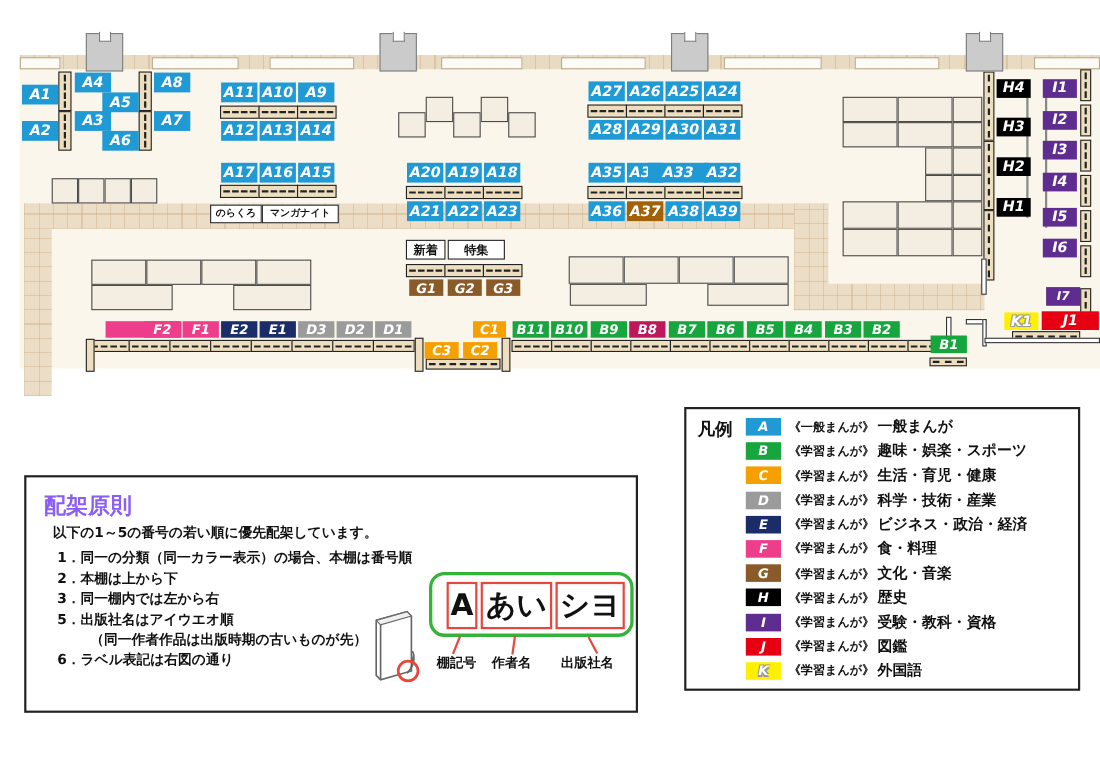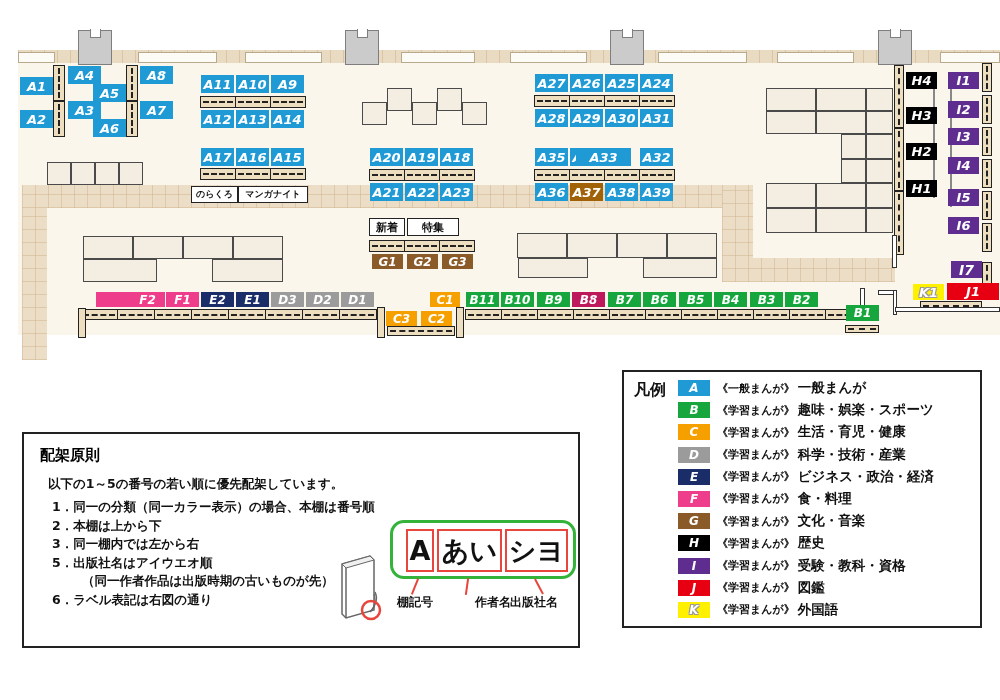--- a/index.html
+++ b/index.html
@@ -37,21 +37,21 @@
   .legend-rows{position:absolute;left:54px;top:8px;}
   .legend-row{display:flex;align-items:center;height:16px;margin-bottom:6.2px;}
   .chip{width:32px;height:16px;display:flex;align-items:center;justify-content:center;color:#fff;
         font-weight:bold;font-style:italic;font-size:12px;margin-right:7px;flex:none;line-height:1;}
   .chip.outlined{text-shadow:-1px -1px 0 #9a9a9a,1px -1px 0 #9a9a9a,-1px 1px 0 #9a9a9a,1px 1px 0 #9a9a9a;}
   .ltype{font-size:11px;font-weight:bold;color:#111;margin-right:3px;white-space:nowrap;}
   .llabel{font-size:13.5px;font-weight:bold;color:#111;white-space:nowrap;}
   
   .principles{position:absolute;left:22px;top:432px;width:558px;height:216px;background:#fff;
               border:2px solid #222;box-sizing:border-box;z-index:5;}
-  .p-title{position:absolute;left:16px;top:12px;font-size:15px;font-weight:bold;color:#000000;}
+  .p-title{position:absolute;left:16px;top:12px;font-size:20px;font-weight:bold;color:#8b5cf6;}
   .p-intro{position:absolute;left:24px;top:42px;font-size:12.5px;font-weight:bold;color:#111;}
   .p-list{position:absolute;left:28px;top:64px;font-size:12.5px;font-weight:bold;color:#111;line-height:18.5px;}
   .p-item.indent{padding-left:30px;}
   
   .ldg{position:absolute;left:366px;top:86px;width:186px;height:59px;border:3.5px solid #33b33a;
        border-radius:14px;background:#fff;box-sizing:border-box;}
   .lseg{position:absolute;top:6px;height:43px;border:2px solid #e8453c;box-sizing:border-box;
         display:flex;align-items:center;justify-content:center;font-size:27px;font-weight:bold;color:#111;line-height:1;}
   .lcap{position:absolute;font-size:12px;font-weight:bold;color:#111;white-space:nowrap;}
   .rline{position:absolute;width:2px;background:#e8453c;z-index:6;}
@@ -213,21 +213,21 @@
         <div class="slabel" style="left: 535px; top: 74px; width: 33px; height: 18px; background: rgb(31, 154, 213); font-size: 13px;">A27</div>
         <div class="slabel" style="left: 570px; top: 74px; width: 33px; height: 18px; background: rgb(31, 154, 213); font-size: 13px;">A26</div>
         <div class="slabel" style="left: 605px; top: 74px; width: 33px; height: 18px; background: rgb(31, 154, 213); font-size: 13px;">A25</div>
         <div class="slabel" style="left: 640px; top: 74px; width: 33px; height: 18px; background: rgb(31, 154, 213); font-size: 13px;">A24</div>
         <div class="slabel" style="left: 535px; top: 109px; width: 33px; height: 18px; background: rgb(31, 154, 213); font-size: 13px;">A28</div>
         <div class="slabel" style="left: 570px; top: 109px; width: 33px; height: 18px; background: rgb(31, 154, 213); font-size: 13px;">A29</div>
         <div class="slabel" style="left: 605px; top: 109px; width: 33px; height: 18px; background: rgb(31, 154, 213); font-size: 13px;">A30</div>
         <div class="slabel" style="left: 640px; top: 109px; width: 33px; height: 18px; background: rgb(31, 154, 213); font-size: 13px;">A31</div>
         <div class="slabel" style="left: 535px; top: 148px; width: 33px; height: 18px; background: rgb(31, 154, 213); font-size: 13px;">A35</div>
         <div class="slabel" style="left: 570px; top: 148px; width: 33px; height: 18px; background: rgb(31, 154, 213); font-size: 13px;">A34</div>
-        <div class="slabel" style="left: 576px; top: 148px; width: 55px; height: 18px; background: rgb(31, 154, 213); font-size: 13px;">A33</div>
+        <div class="slabel" style="left: 589px; top: 148px; width: 55px; height: 18px; background: rgb(31, 154, 213); font-size: 13px;">A33</div>
         <div class="slabel" style="left: 640px; top: 148px; width: 33px; height: 18px; background: rgb(31, 154, 213); font-size: 13px;">A32</div>
         <div class="slabel" style="left: 535px; top: 183px; width: 33px; height: 18px; background: rgb(31, 154, 213); font-size: 13px;">A36</div>
         <div class="slabel" style="left: 570px; top: 183px; width: 33px; height: 18px; background: #a16207; font-size: 13px;">A37</div>
         <div class="slabel" style="left: 605px; top: 183px; width: 33px; height: 18px; background: rgb(31, 154, 213); font-size: 13px;">A38</div>
         <div class="slabel" style="left: 640px; top: 183px; width: 33px; height: 18px; background: rgb(31, 154, 213); font-size: 13px;">A39</div>
         <div class="slabel" style="left: 372px; top: 254px; width: 31px; height: 15px; background: rgb(138, 90, 40); font-size: 12px;">G1</div>
         <div class="slabel" style="left: 407px; top: 254px; width: 31px; height: 15px; background: rgb(138, 90, 40); font-size: 12px;">G2</div>
         <div class="slabel" style="left: 442px; top: 254px; width: 31px; height: 15px; background: rgb(138, 90, 40); font-size: 12px;">G3</div>
         <div class="slabel" style="left: 96px; top: 292px; width: 33px; height: 15px; background: rgb(238, 61, 139); font-size: 13px; padding-left: 36px;">F3</div>
         <div class="slabel" style="left: 131px; top: 292px; width: 33px; height: 15px; background: rgb(238, 61, 139); font-size: 12px;">F2</div>
@@ -254,21 +254,21 @@
         <div class="slabel" style="left: 906px; top: 72px; width: 31px; height: 17px; background: rgb(0, 0, 0); font-size: 13px;">H4</div>
         <div class="slabel" style="left: 906px; top: 107px; width: 31px; height: 17px; background: rgb(0, 0, 0); font-size: 13px;">H3</div>
         <div class="slabel" style="left: 906px; top: 143px; width: 31px; height: 17px; background: rgb(0, 0, 0); font-size: 13px;">H2</div>
         <div class="slabel" style="left: 906px; top: 180px; width: 31px; height: 17px; background: rgb(0, 0, 0); font-size: 13px;">H1</div>
         <div class="slabel" style="left: 948px; top: 72px; width: 31px; height: 17px; background: rgb(94, 45, 143); font-size: 13px;">I1</div>
         <div class="slabel" style="left: 948px; top: 101px; width: 31px; height: 17px; background: rgb(94, 45, 143); font-size: 13px;">I2</div>
         <div class="slabel" style="left: 948px; top: 128px; width: 31px; height: 17px; background: rgb(94, 45, 143); font-size: 13px;">I3</div>
         <div class="slabel" style="left: 948px; top: 157px; width: 31px; height: 17px; background: rgb(94, 45, 143); font-size: 13px;">I4</div>
         <div class="slabel" style="left: 948px; top: 189px; width: 31px; height: 17px; background: rgb(94, 45, 143); font-size: 13px;">I5</div>
         <div class="slabel" style="left: 948px; top: 217px; width: 31px; height: 17px; background: rgb(94, 45, 143); font-size: 13px;">I6</div>
-        <div class="slabel" style="left: 951px; top: 261px; width: 31px; height: 17px; background: rgb(94, 45, 143); font-size: 14px;">I7</div>
+        <div class="slabel" style="left: 951px; top: 261px; width: 31px; height: 17px; background: rgb(94, 45, 143); font-size: 11px;">I7</div>
         <div class="slabel outlined" style="left: 913px; top: 284px; width: 31px; height: 16px; background: rgb(255, 240, 0); font-size: 13px;">K1</div>
         <div class="slabel" style="left: 947px; top: 283px; width: 52px; height: 17px; background: rgb(230, 0, 18); font-size: 13px;">J1</div>
       </div>
     <div id="map-notes">
         <div class="note" style="left: 191px; top: 186px; width: 45px; height: 15px; font-size: 9px;">のらくろ</div>
         <div class="note" style="left: 238px; top: 186px; width: 68px; height: 15px; font-size: 9px;">マンガナイト</div>
         <div class="note" style="left: 369px; top: 218px; width: 34px; height: 16px; font-size: 11px;">新着</div>
         <div class="note" style="left: 407px; top: 218px; width: 50px; height: 16px; font-size: 11px;">特集</div>
       </div>
   </div>
@@ -359,17 +359,17 @@
 
     <div class="ldg">
       <div class="lseg" style="left:13px;width:28px;">A</div>
       <div class="lseg" style="left:44px;width:65px;">あい</div>
       <div class="lseg" style="left:112px;width:63px;">シヨ</div>
     </div>
     <div class="rline" style="left:390px;top:144px;height:17px;transform:rotate(22deg);"></div>
     <div class="rline" style="left:442px;top:144px;height:17px;transform:rotate(8deg);"></div>
     <div class="rline" style="left:514px;top:144px;height:17px;transform:rotate(-28deg);"></div>
     <div class="lcap" style="left:373px;top:160px;">棚記号</div>
-    <div class="lcap" style="left:423px;top:160px;margin-left:28px;">作者名</div>
+    <div class="lcap" style="left:423px;top:160px;">作者名</div>
     <div class="lcap" style="left:486px;top:160px;">出版社名</div>
   </div>
 
 </div>
 
 </body></html>

